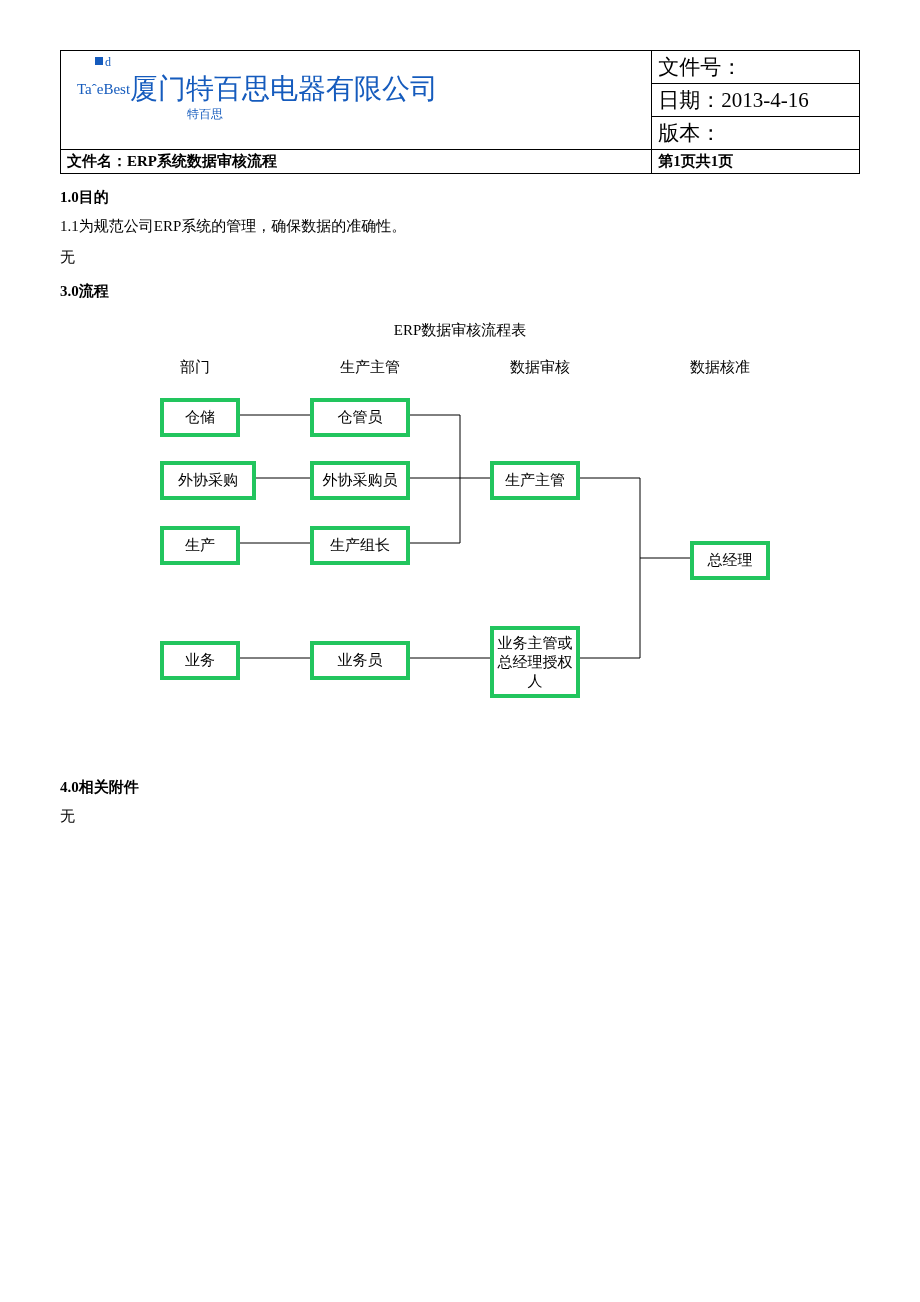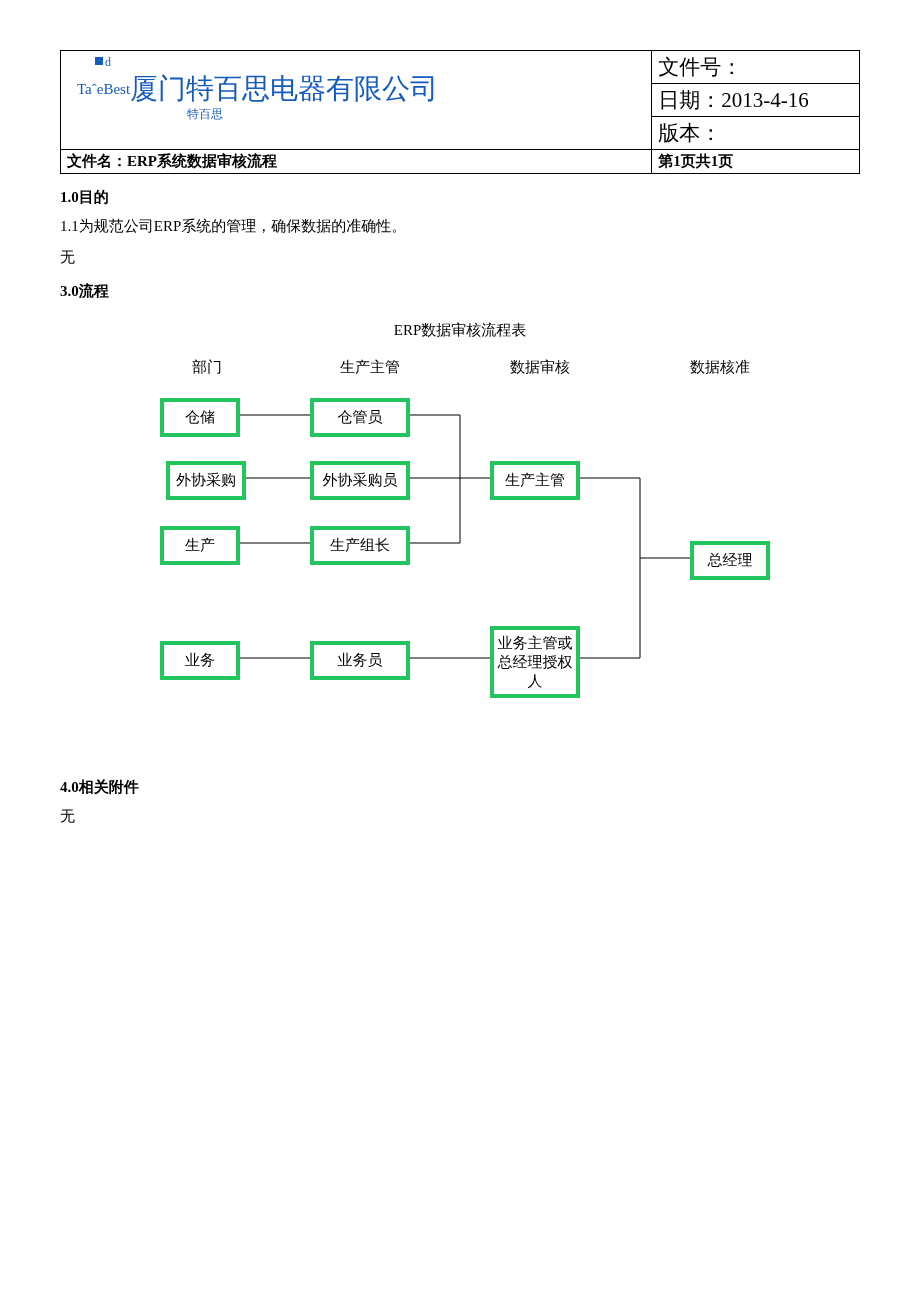--- a/index.html
+++ b/index.html
@@ -145,21 +145,21 @@
   <div class="section-title">1.0目的</div>
   <div class="body-text">1.1为规范公司ERP系统的管理，确保数据的准确性。</div>
 
   <div class="body-text">无</div>
 
   <div class="section-title">3.0流程</div>
 
   <div class="flow-title">ERP数据审核流程表</div>
 
   <div class="diagram">
-    <div class="col-header" style="left:42px;">部门</div>
+    <div class="col-header" style="left:30px;">部门</div>
     <div class="col-header" style="left:190px;">生产主管</div>
     <div class="col-header" style="left:360px;">数据审核</div>
     <div class="col-header" style="left:540px;">数据核准</div>
 
     <svg class="connectors">
 
       <line x1="90" y1="57" x2="160" y2="57"></line>
       <line x1="260" y1="57" x2="310" y2="57"></line>
       <line x1="310" y1="57" x2="310" y2="120"></line>
 
@@ -176,21 +176,21 @@
       <line x1="430" y1="120" x2="490" y2="120"></line>
       <line x1="490" y1="120" x2="490" y2="200"></line>
 
       <line x1="430" y1="300" x2="490" y2="300"></line>
       <line x1="490" y1="300" x2="490" y2="200"></line>
 
       <line x1="490" y1="200" x2="540" y2="200"></line>
     </svg>
 
     <div class="node" style="left:10px;  top:40px;  width:80px;">仓储</div>
-    <div class="node" style="left:16px;  top:103px; width:80px;">外协采购</div>
+    <div class="node" style="left:10px;  top:103px; width:96px;">外协采购</div>
     <div class="node" style="left:10px;  top:168px; width:80px;">生产</div>
     <div class="node" style="left:10px;  top:283px; width:80px;">业务</div>
 
     <div class="node" style="left:160px; top:40px;  width:100px;">仓管员</div>
     <div class="node" style="left:160px; top:103px; width:100px;">外协采购员</div>
     <div class="node" style="left:160px; top:168px; width:100px;">生产组长</div>
     <div class="node" style="left:160px; top:283px; width:100px;">业务员</div>
 
     <div class="node" style="left:340px; top:103px; width:90px;">生产主管</div>
     <div class="node" style="left:340px; top:268px; width:90px; padding-top:4px; padding-bottom:4px;">业务主管或总经理授权人</div>

